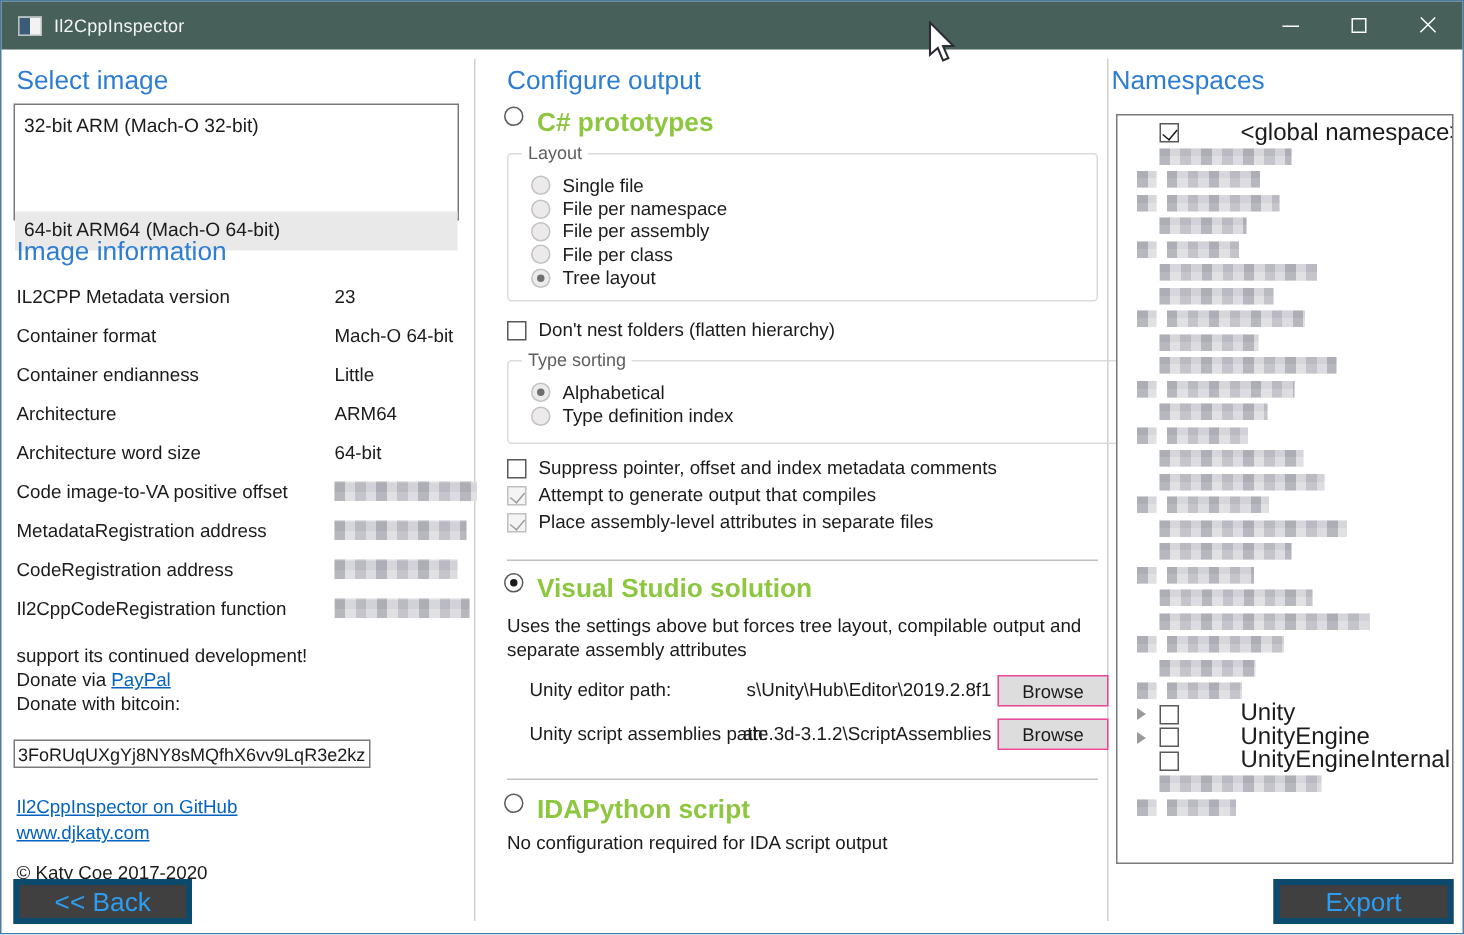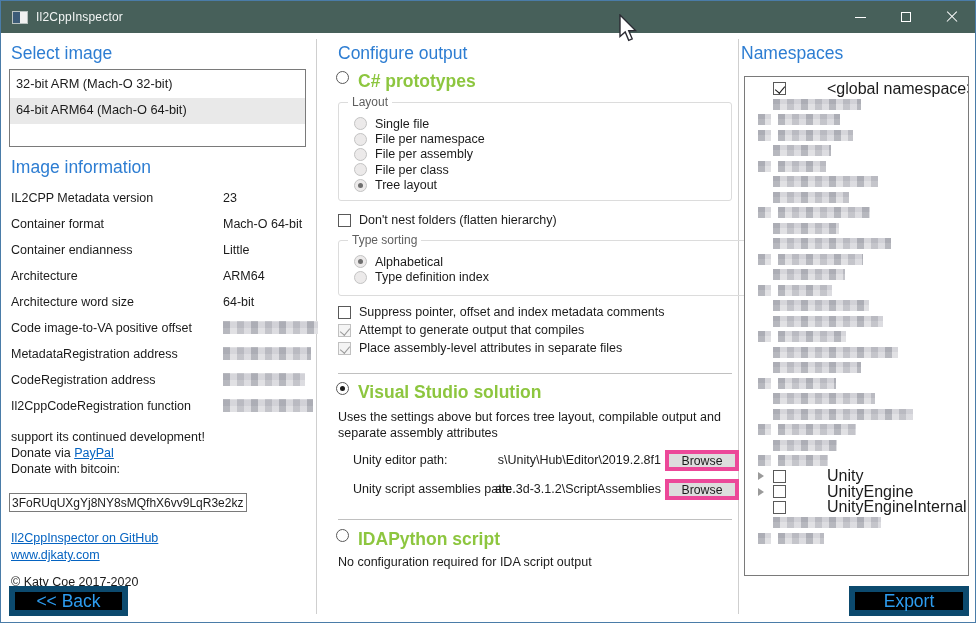--- a/index.html
+++ b/index.html
@@ -36,26 +36,26 @@
   
   .radio { display:inline-block; width:13px; height:13px; border-radius:50%; border:1px solid #595959; background:#fff; position:relative; flex:none; }
   .radio.sel::after { content:""; position:absolute; left:3px; top:3px; width:5px; height:5px; border-radius:50%; background:#1b1b1b; }
   .radio.dis { background:#eceaea; border-color:#c3c3c3; }
   .radio.dis.sel::after { background:#6f6f6f; }
   .cb { display:inline-block; width:13px; height:13px; border:1px solid #595959; background:#fff; position:relative; flex:none; }
   .cb.checked::after { content:""; position:absolute; left:2.5px; top:1px; width:5px; height:8px; border-right:1.8px solid #1b1b1b; border-bottom:1.8px solid #1b1b1b; transform:rotate(40deg); }
   .cb.dis { background:#f4f4f4; border-color:#c0c0c0; }
   .cb.dis.checked::after { border-color:#9b9b9b; }
 
-  .big-btn { position:absolute; height:30px; border:6px solid #0c4a6e; background:#000000; color:#2d9df0; font-size:17.5px; display:flex; align-items:center; justify-content:center; cursor:default; }
+  .big-btn { position:absolute; height:30px; border:4px solid #0c4a6e; background:#404040; color:#2d9df0; font-size:17.5px; display:flex; align-items:center; justify-content:center; cursor:default; }
 
   
   .listbox { position:absolute; left:8px; top:68px; width:297px; height:78px; border:1px solid #7a7a7a; background:#fff; padding-top:2px; }
   .list-item { height:26px; line-height:24px; padding-left:6px; font-size:12.8px; }
-  .list-item.selected { background:#e9e9e9; }
+  .list-item.selected { background:#e9e9e9;margin-top:43px; }
 
   .info-rows { position:absolute; left:10px; top:188px; width:298px; }
   .info-row { position:relative; height:26px; }
   .info-label { position:absolute; left:0; top:2px; }
   .info-value { position:absolute; left:212px; top:2px; }
   .info-blur { position:absolute; left:212px; top:2px; height:13px; }
 
   .donate-block { position:absolute; left:10px; top:428px; width:300px; line-height:16px; }
   .bitcoin-input { position:absolute; left:8px; top:492px; width:238px; height:19px; border:1px solid #7a7a7a; font-family:"Liberation Sans",sans-serif; font-size:12px; padding:0 2px; color:#1b1b1b; }
   .gh-link { position:absolute; left:10px; top:530px; }
@@ -65,21 +65,21 @@
   
   .opt-head { position:absolute; display:flex; align-items:flex-start; gap:9px;font-weight:bold; }
   .groupbox { position:absolute; border:1px solid #dcdcdc; border-radius:3px; }
   .groupbox .gb-label { position:absolute; top:-8px; left:9px; background:#fff; padding:0 4px; color:#5f5f5f; font-size:12px; }
   .gb-options { position:absolute; left:15px; top:13px; }
   .opt-row { display:flex; align-items:center; gap:8px; height:15.4px; }
   .cb-row { position:absolute; display:flex; align-items:center; gap:8px; }
   .desc { line-height:16px; }
   .path-label { position:absolute; }
   .path-value { position:absolute; text-align:right; white-space:nowrap; overflow:hidden; }
-  .browse-btn { position:absolute; width:74px; height:21px; background:#dddddd; border:4px solid #ec4899; font-family:"Liberation Sans",sans-serif; font-size:12.3px; color:#1b1b1b; }
+  .browse-btn { position:absolute; width:74px; height:21px; background:#dddddd; border:1px solid #ec4899; font-family:"Liberation Sans",sans-serif; font-size:12.3px; color:#1b1b1b; }
 
   
   .tree-box { position:absolute; left:743px; top:75px; width:225px; height:500px; border:1px solid #7a7a7a; background:#fff; padding-top:4px; overflow:hidden; }
   .tree-row { position:relative; height:15.5px; display:flex; align-items:center; }
   .tree-expander { position:absolute; left:13px; width:0; height:0; border-top:4px solid transparent; border-bottom:4px solid transparent; border-left:6px solid #9a9a9a; }
   .tree-cb { position:absolute; left:28px; }
   .tree-label { position:absolute; left:46px; font-size:16px; white-space:nowrap;margin-left:36px; }
   .tree-blur { position:absolute; height:11px; }
 
   .cursor-svg { position:absolute; left:617px; top:13px; pointer-events:none; }

